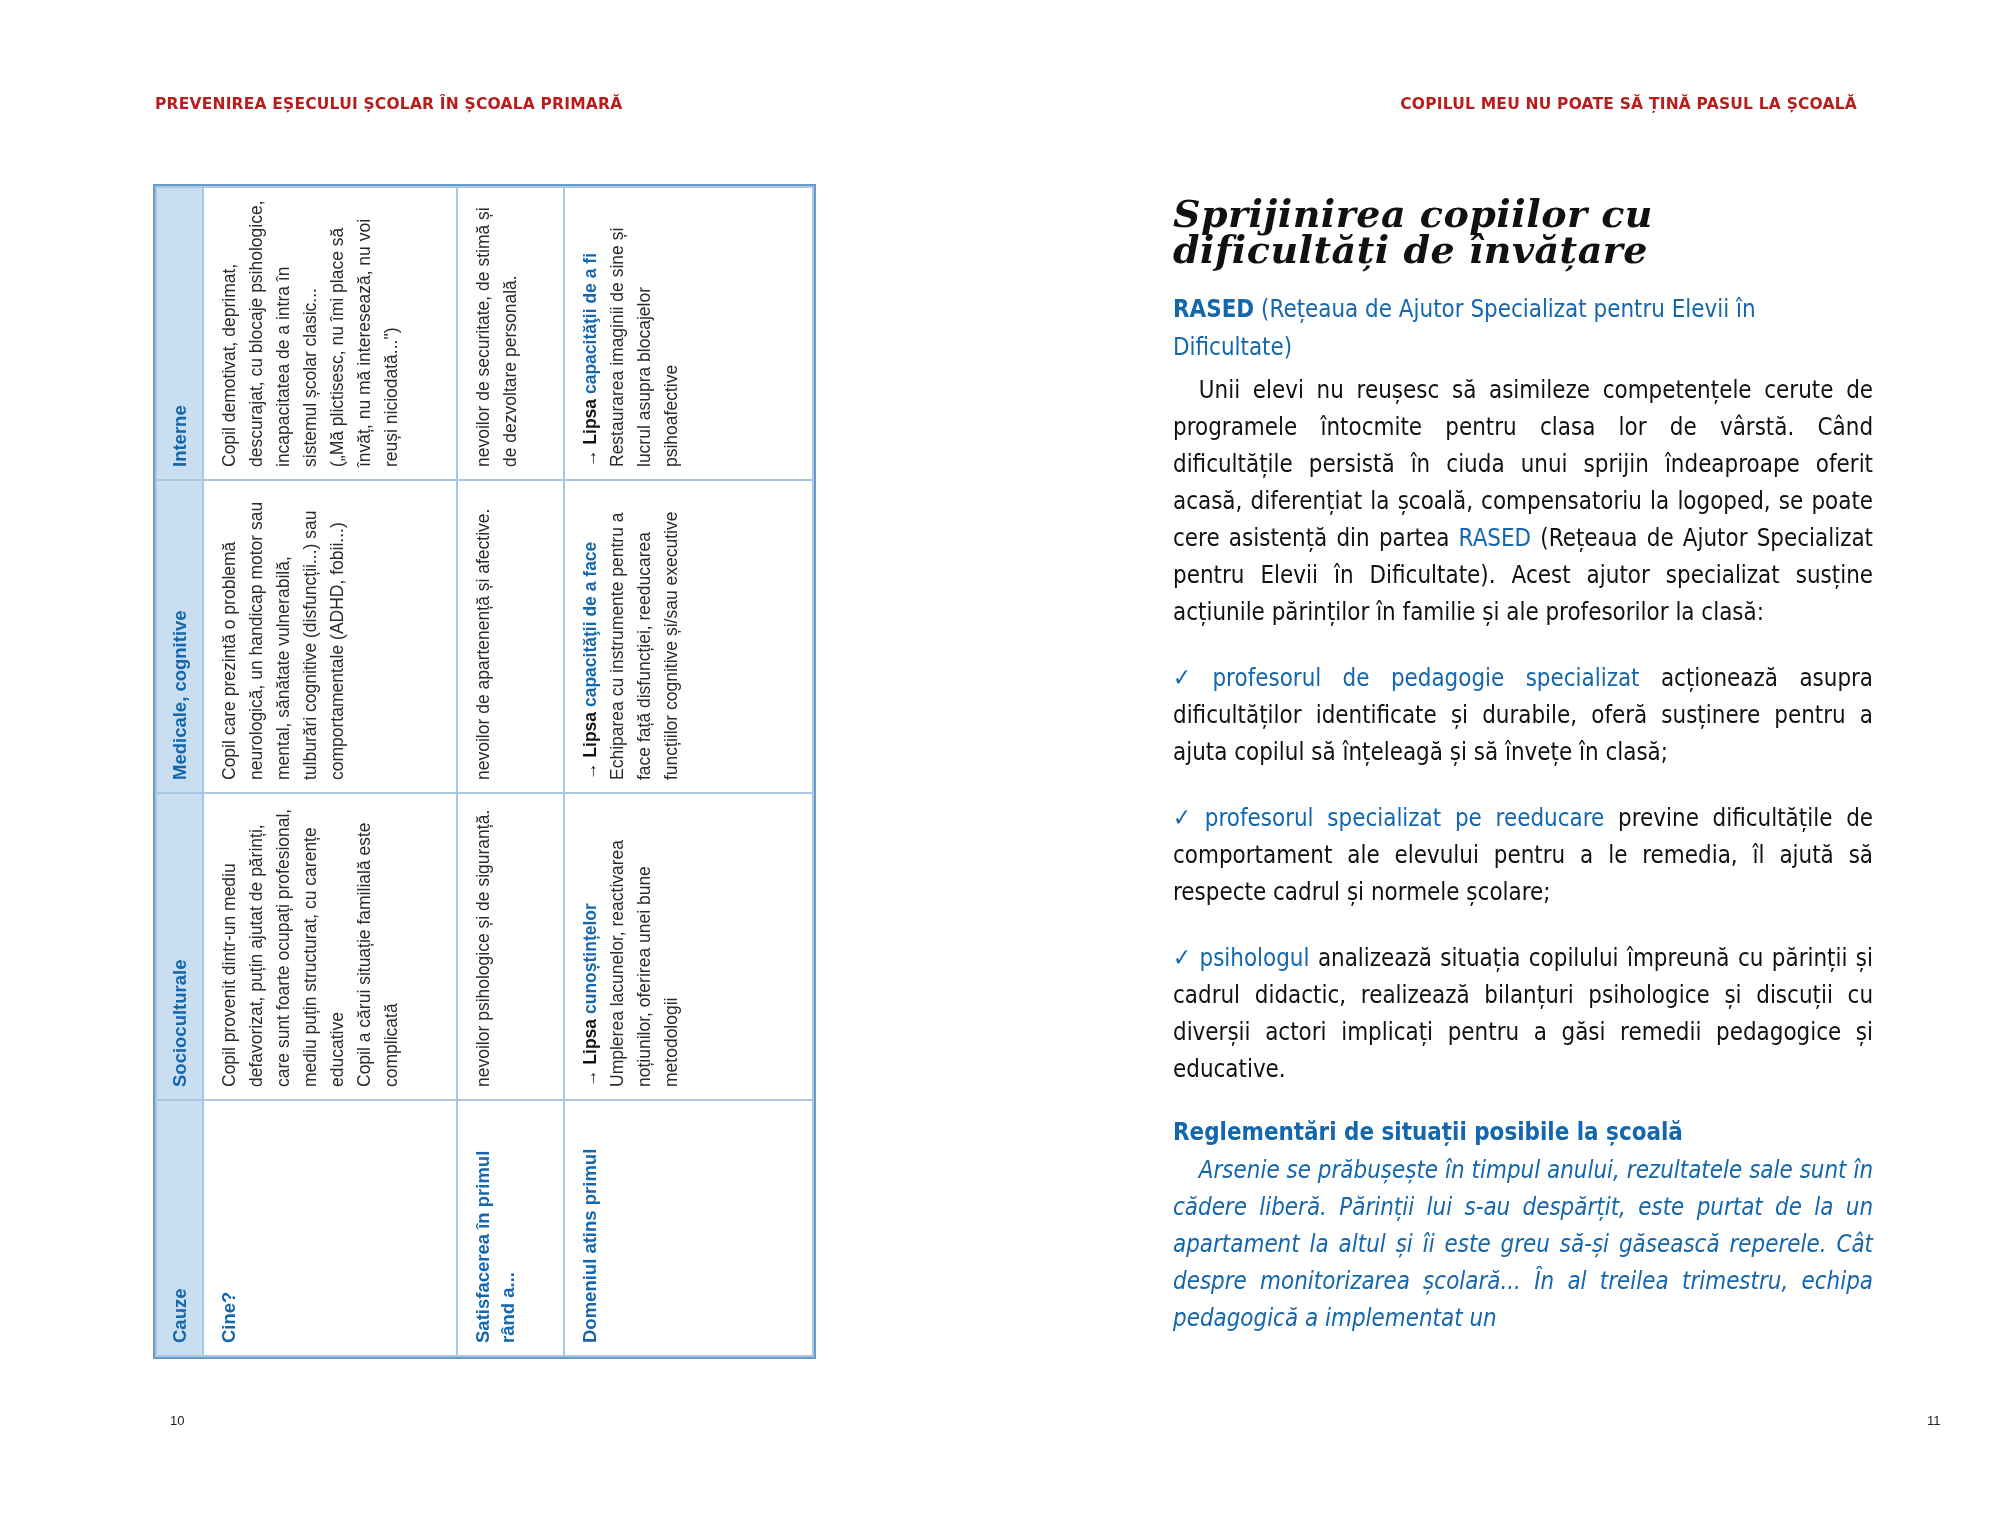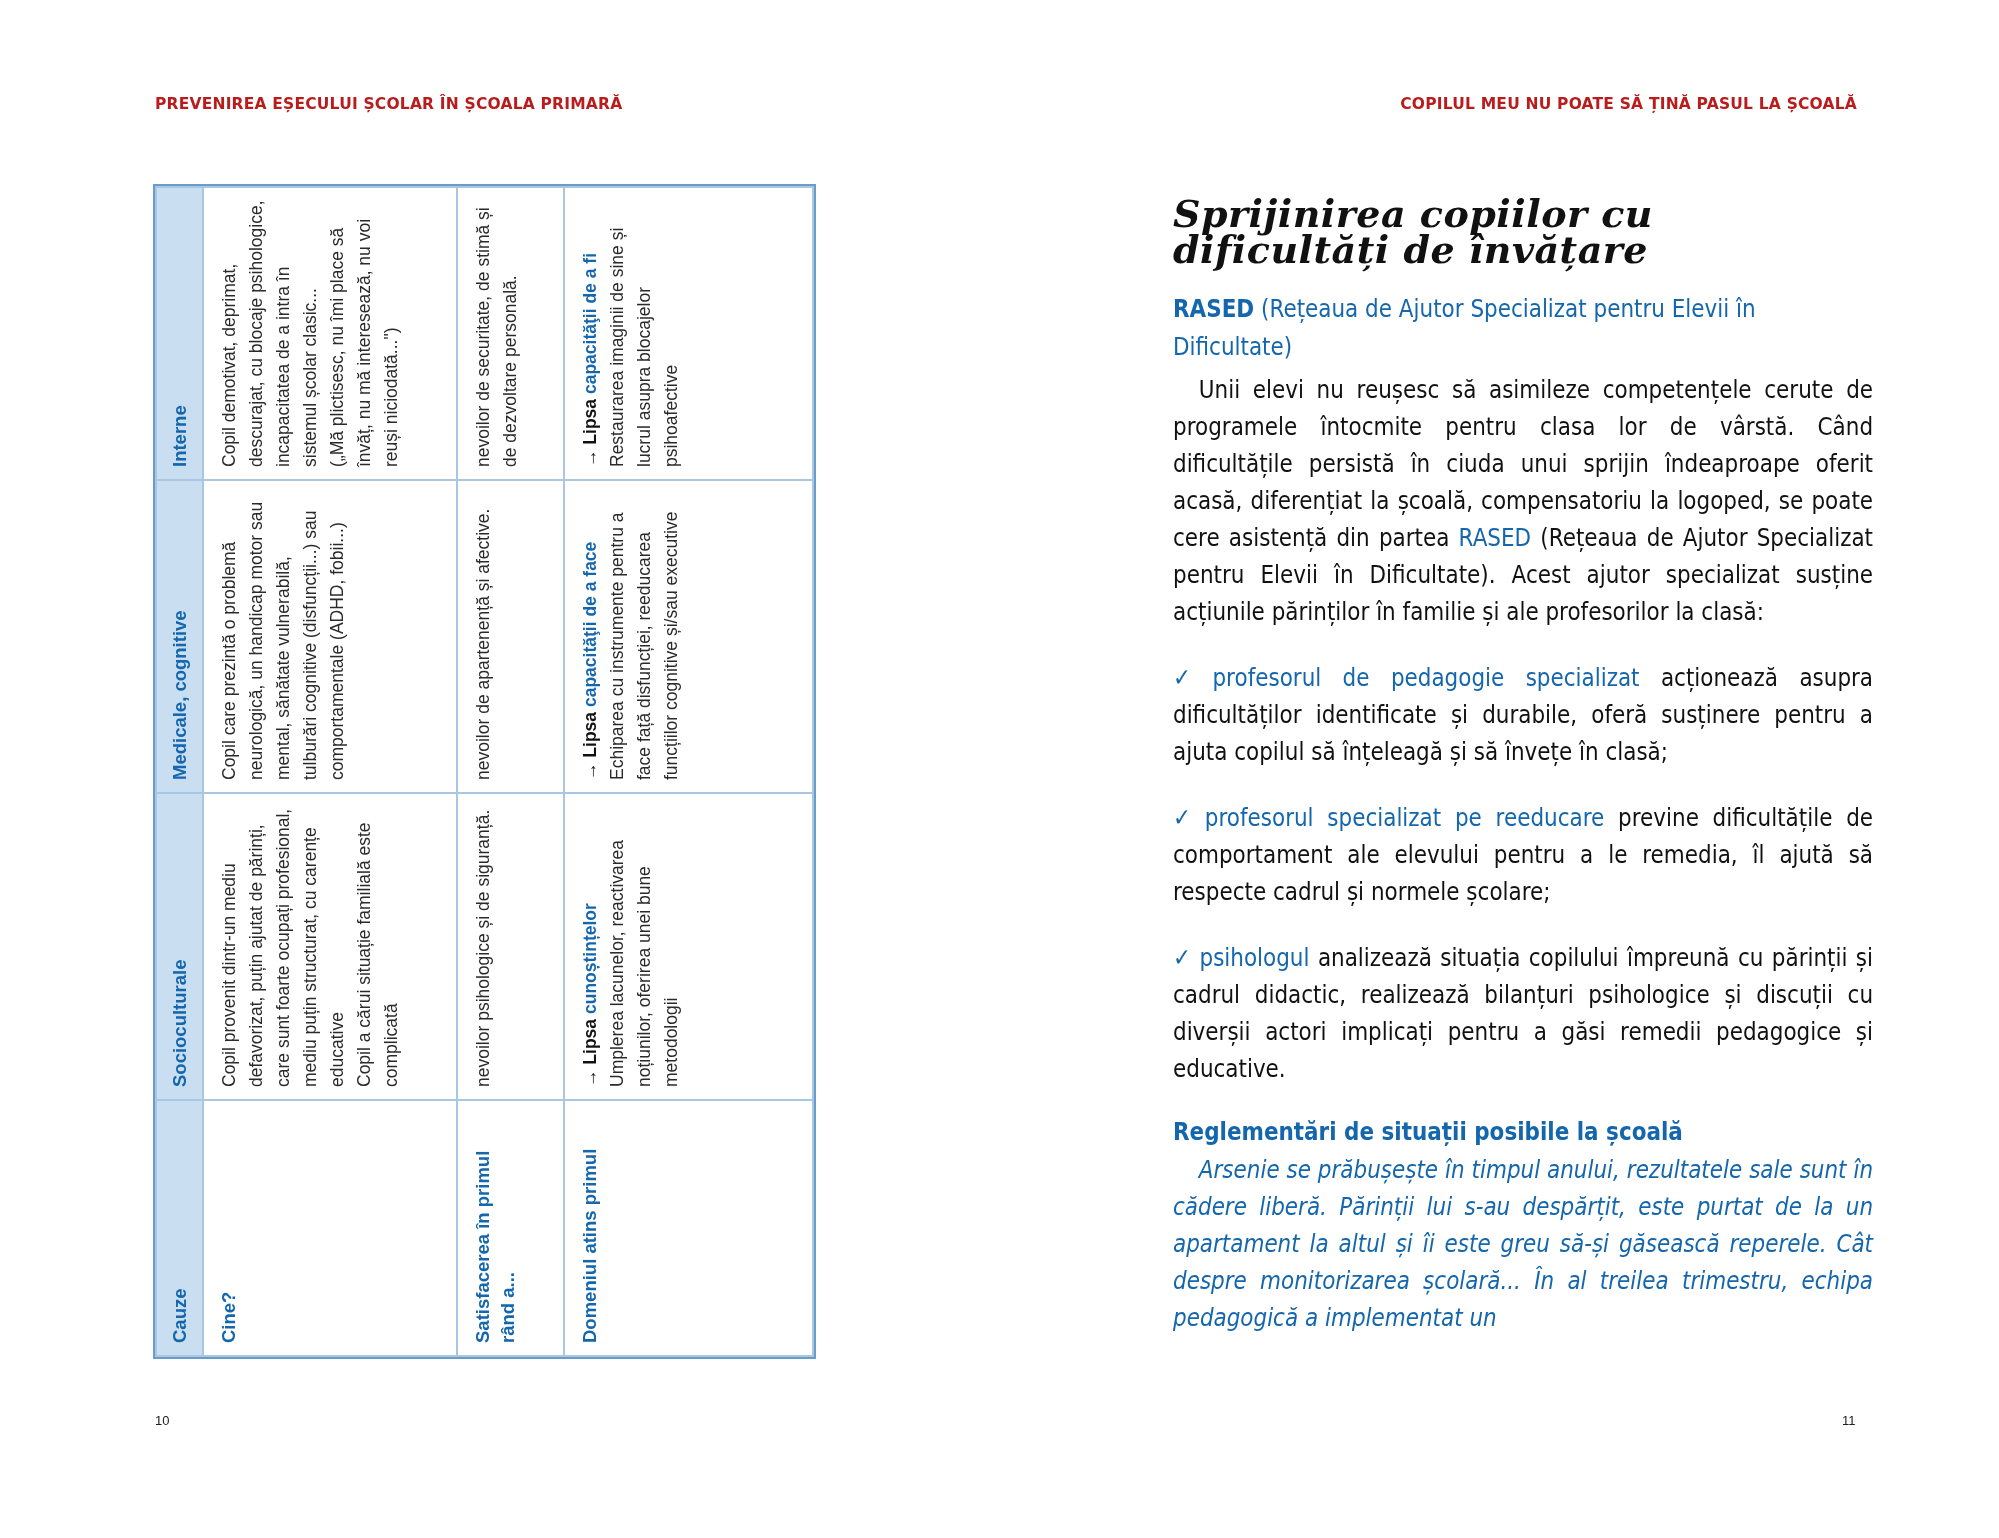--- a/index.html
+++ b/index.html
@@ -9,22 +9,22 @@
     }
     .running-head {
       position: absolute; top: 95px; font-family: "DejaVu Sans", sans-serif;
       font-weight: bold; font-size: 15.5px; letter-spacing: 0.2px; color: #b91c1c;
     }
     .rh-left { left: 155px; }
     .rh-right { right: 142px; text-align: right; }
     .page-number {
       position: absolute; top: 1413px; font-family: "Liberation Sans", sans-serif; font-size: 13px; color: #222;
     }
-    .pn-left { left: 155px; }
-    .pn-right { left: 1842px; }
+    .pn-left { left: 170px; }
+    .pn-right { left: 1927px; }
 
     
     .table-wrap {
       position: absolute;
       
       width: 1171px; height: 659px;
       left: calc(484.5px - 585.5px); top: calc(771.5px - 329.5px);
       transform: rotate(-90deg);
       transform-origin: 50% 50%;
     }

